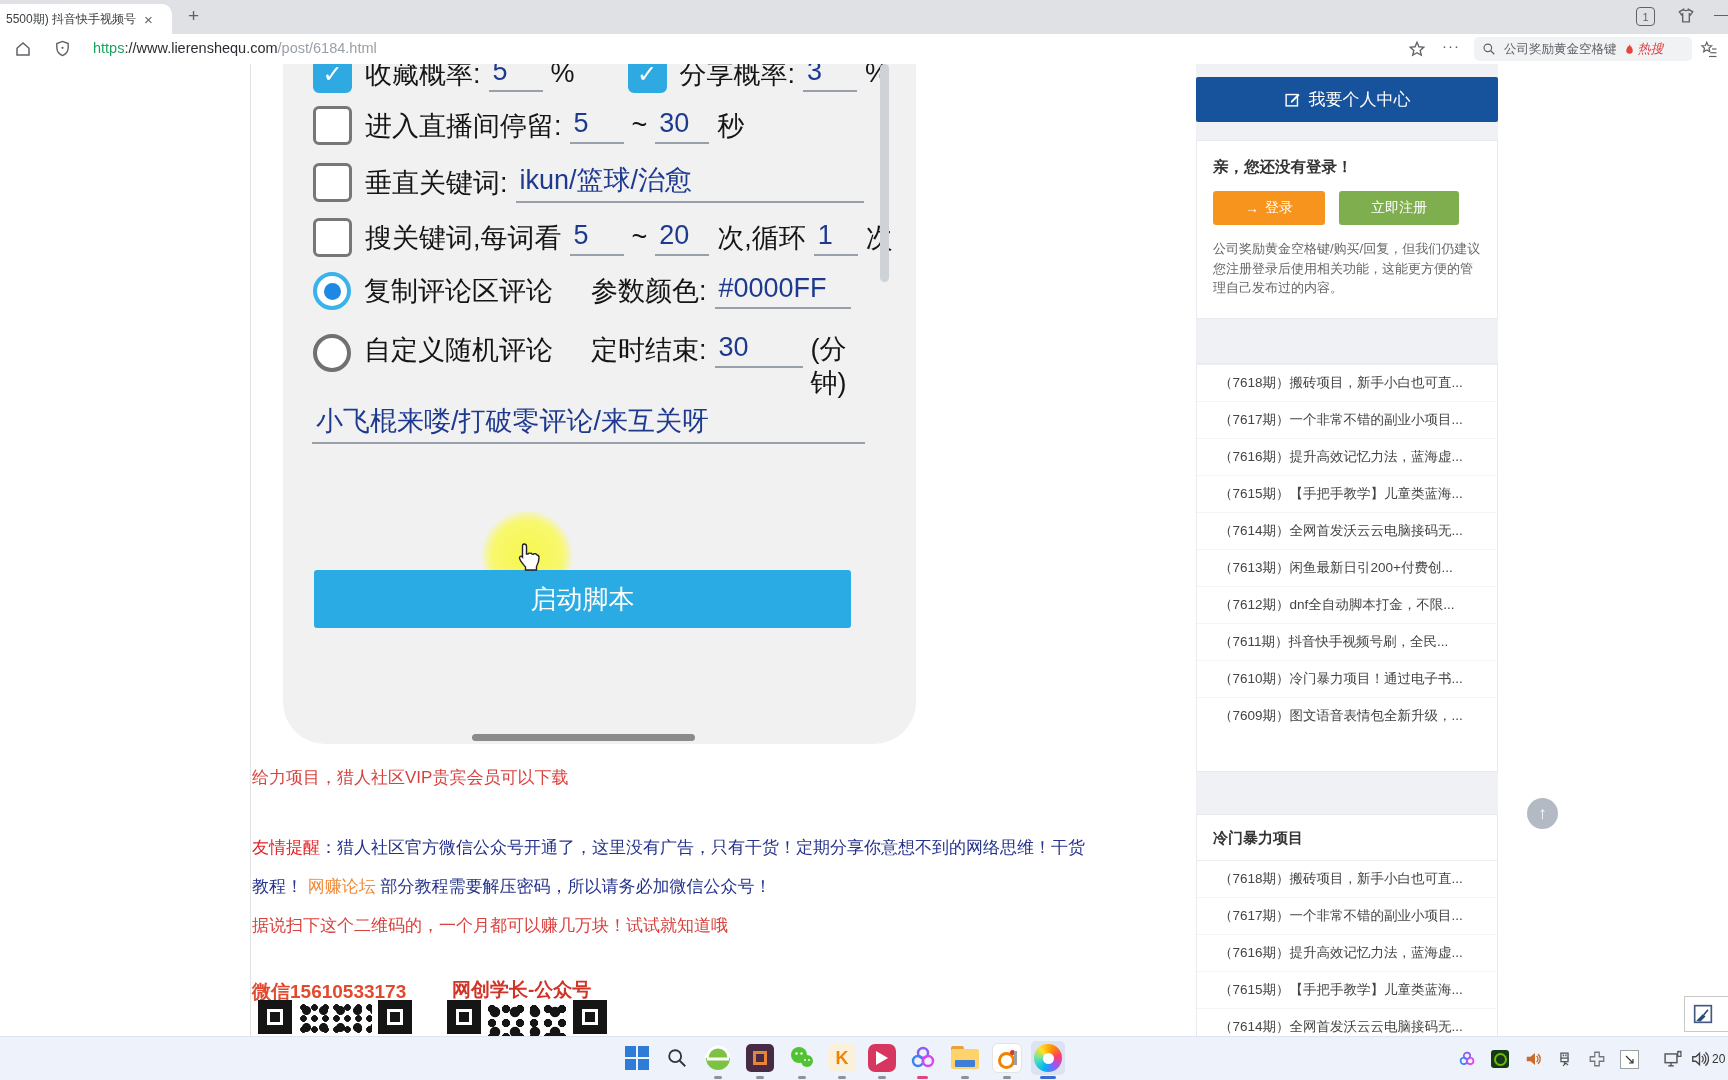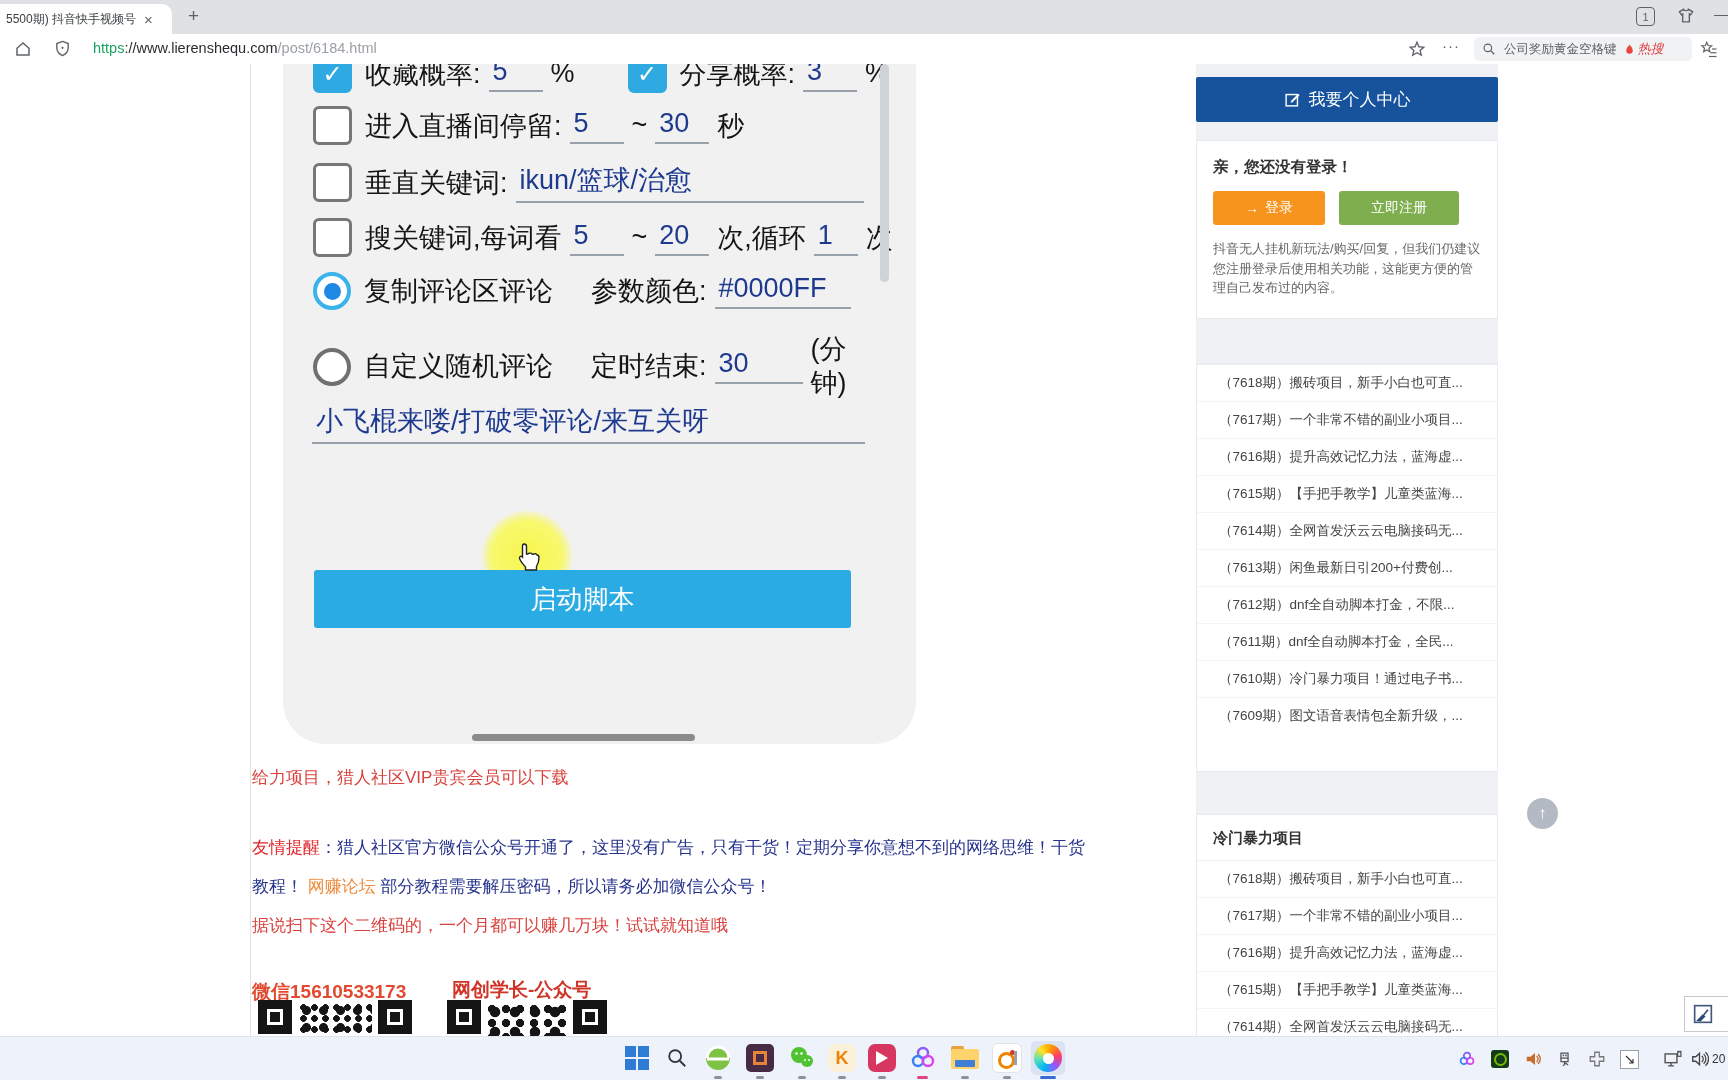--- a/index.html
+++ b/index.html
@@ -229,21 +229,21 @@
     <div class="prow" style="top:228px">
       <span class="rb on">
           <i></i>
         </span>
       <span>复制评论区评论</span>
       <span style="width:38px"></span>
       <span>参数颜色:</span>
       <span class="val" style="min-width:128px">#0000FF</span>
     </div>
 
-    <div class="prow" style="top:288px;align-items:center">
+    <div class="prow" style="top:288px;align-items:flex-start">
       <span class="rb" style="margin-top:2px"></span>
       <span>自定义随机评论</span>
       <span style="width:38px"></span>
       <span>定时结束:</span>
       <span class="val" style="min-width:80px">30</span>
       <span style="display:inline-block;width:62px;white-space:normal;line-height:34px">(分钟)</span>
     </div>
 
     <div class="prow" style="top:348px;left:18px">
       <span class="val" style="min-width:545px;margin:11px">小飞棍来喽/打破零评论/来互关呀</span>
@@ -304,33 +304,33 @@
 
     <div class="card" style="top:76px;height:179px">
       <div class="login-title">亲，您还没有登录！</div>
       <div class="loginbtn">
         <span>→</span>
         <span>登录</span>
       </div>
       <div class="regbtn">
         <span>立即注册</span>
       </div>
-      <div class="login-note">抖音无人挂机新玩法/购买/回复，但我们仍建议您注册登录后使用相关功能，这能更方便的管理自己发布过的内容。</div>
+      <div class="login-note">公司奖励黄金空格键/购买/回复，但我们仍建议您注册登录后使用相关功能，这能更方便的管理自己发布过的内容。</div>
     </div>
 
     <div class="card" style="top:299px;height:409px">
       <div class="card-div"></div>
       <div class="side-item" style="border-top:none">（7618期）搬砖项目，新手小白也可直...</div>
       <div class="side-item">（7617期）一个非常不错的副业小项目...</div>
       <div class="side-item">（7616期）提升高效记忆力法，蓝海虚...</div>
       <div class="side-item">（7615期）【手把手教学】儿童类蓝海...</div>
       <div class="side-item">（7614期）全网首发沃云云电脑接码无...</div>
       <div class="side-item">（7613期）闲鱼最新日引200+付费创...</div>
       <div class="side-item">（7612期）dnf全自动脚本打金，不限...</div>
-      <div class="side-item">（7611期）dnf全自动脚本打金，全民...</div>
+      <div class="side-item">（7611期）抖音快手视频号刷，全民...</div>
       <div class="side-item">（7610期）冷门暴力项目！通过电子书...</div>
       <div class="side-item">（7609期）图文语音表情包全新升级，...</div>
     </div>
 
     <div class="card" style="top:750px;height:260px">
       <div class="card-title">冷门暴力项目</div>
       <div class="card-div"></div>
       <div class="side-item" style="border-top:none">（7618期）搬砖项目，新手小白也可直...</div>
       <div class="side-item">（7617期）一个非常不错的副业小项目...</div>
       <div class="side-item">（7616期）提升高效记忆力法，蓝海虚...</div>

